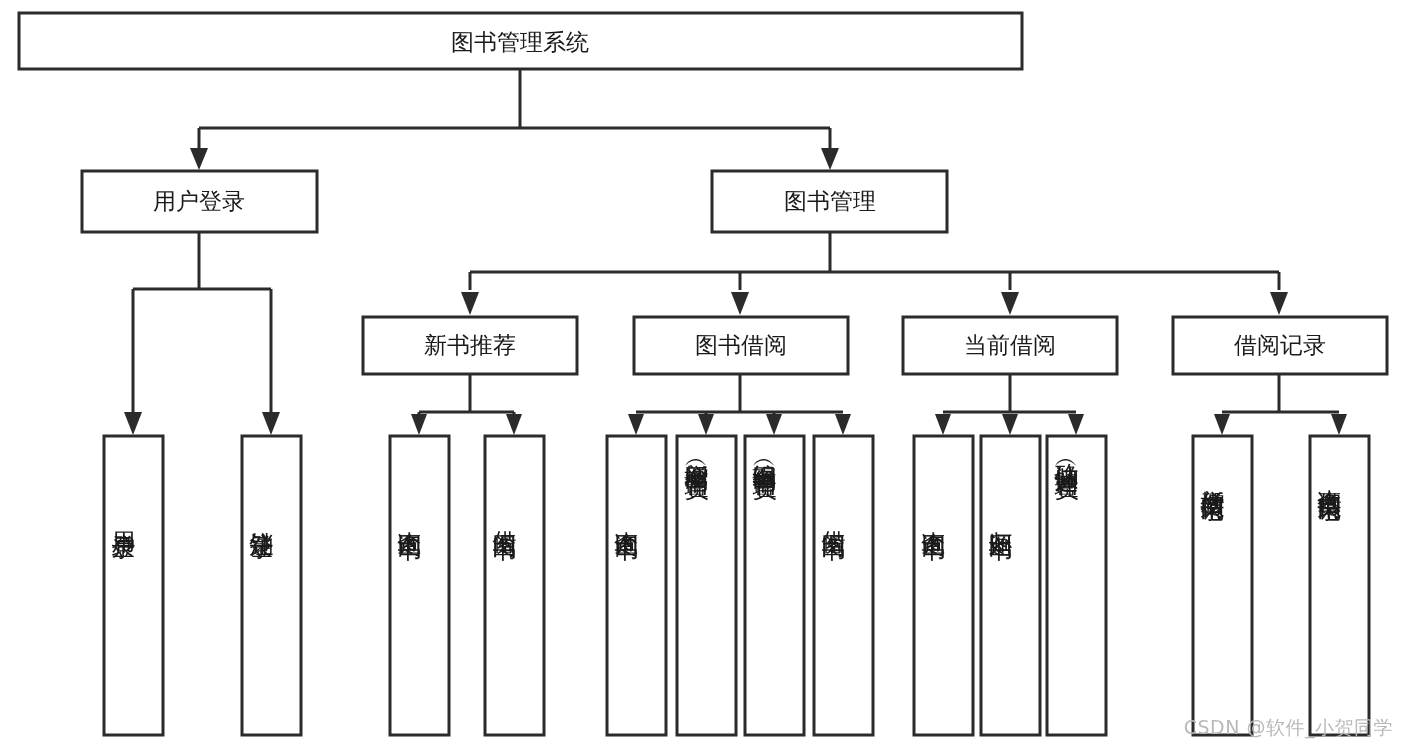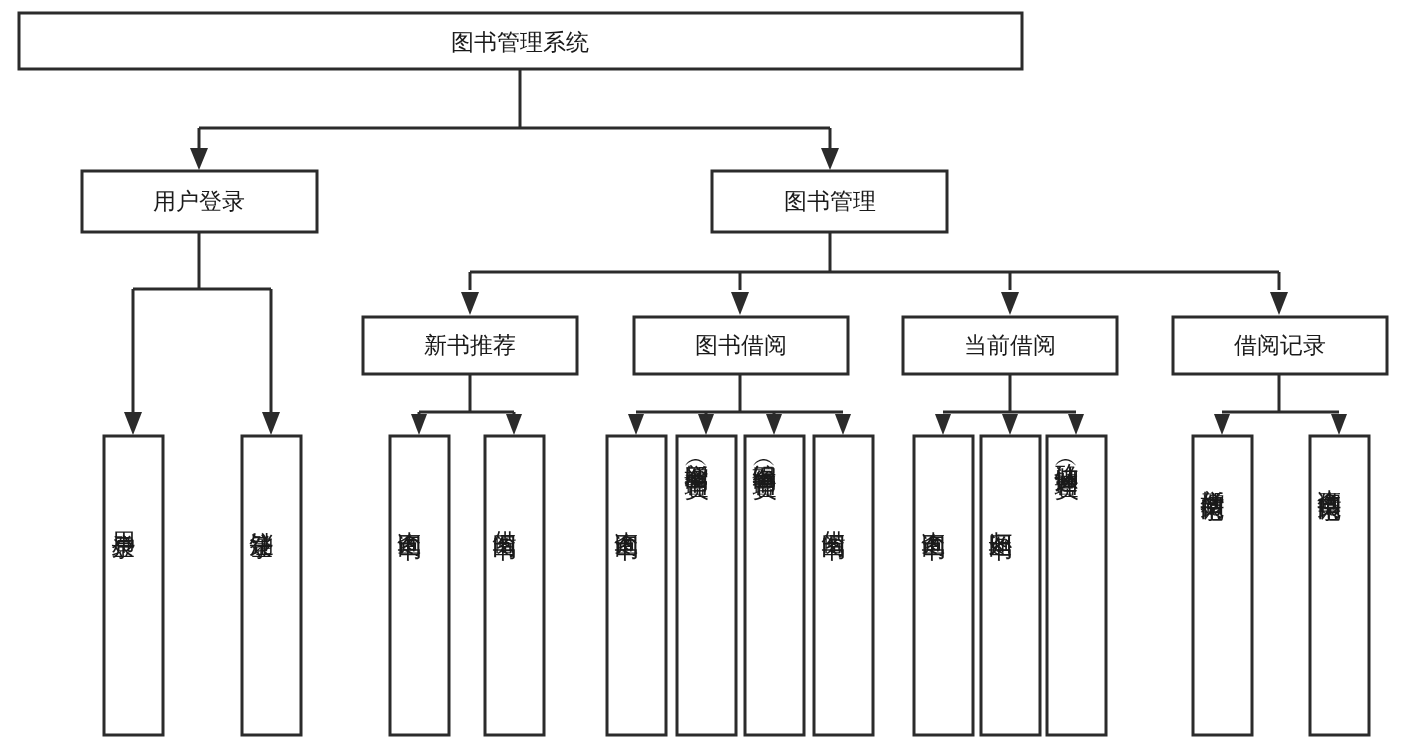--- a/index.html
+++ b/index.html
@@ -200,13 +200,14 @@
   <div class="leaf-label" style="left:751px; top:444px; height:290px;">编辑图书（管理员）</div>
   <div class="leaf-label" style="left:820px; top:512px; height:220px;">借阅图书</div>
 
   <div class="leaf-label" style="left:920px; top:512px; height:220px;">查询图书</div>
   <div class="leaf-label" style="left:987px; top:512px; height:220px;">归还图书</div>
   <div class="leaf-label" style="left:1053px; top:444px; height:290px;">确认归还（管理员）</div>
 
   <div class="leaf-label" style="left:1199px; top:470px; height:262px;">新增借阅记录</div>
   <div class="leaf-label" style="left:1316px; top:470px; height:262px;">查询借阅记录</div>
 
+  <div class="watermark">CSDN @软件_小贺同学</div>
 </div>
 
 </body></html>

